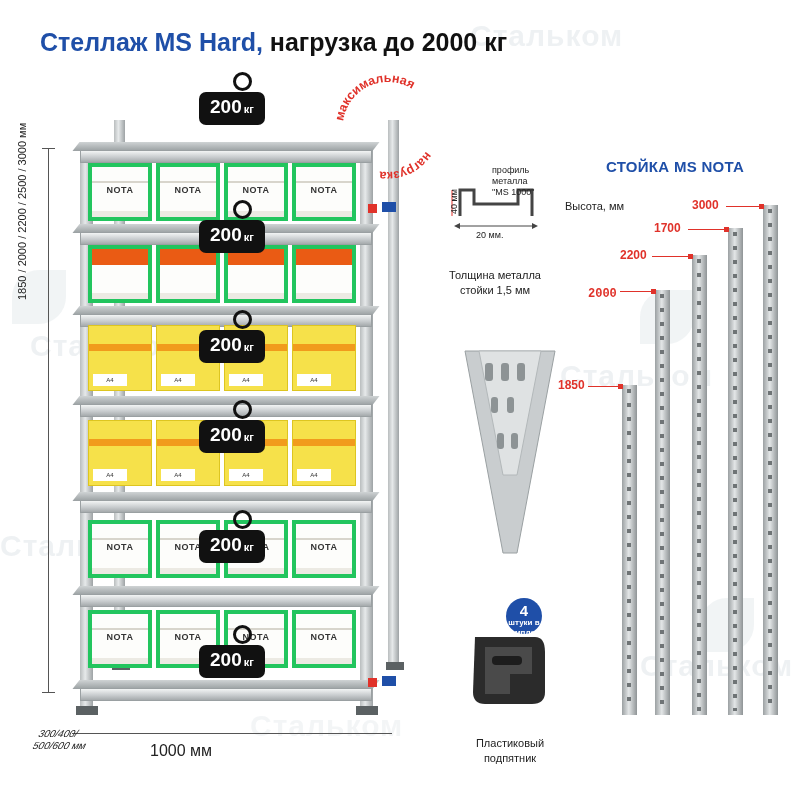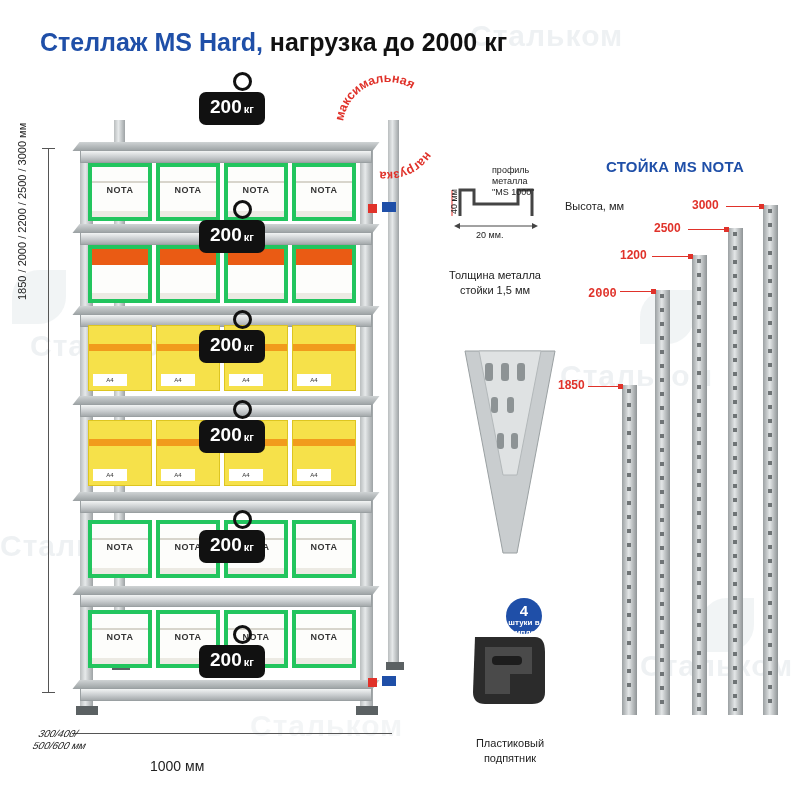--- a/index.html
+++ b/index.html
@@ -106,21 +106,21 @@
   #stamp .ring .k{font-size:10px;}
   
   #dimv{position:absolute;left:40px;top:148px;height:545px;width:16px;}
   #dimv .ln{position:absolute;left:8px;top:0;bottom:0;width:1px;background:#555;}
   #dimv .tick{position:absolute;left:2px;width:13px;height:1px;background:#555;}
   #dimvlabel{
     position:absolute;left:16px;top:300px;transform:rotate(-90deg);
     transform-origin:left top;font-size:11px;color:#222;white-space:nowrap;
   }
   #dimwidth{
-    position:absolute;left:150px;top:742px;font-size:14px;color:#222;margin-top:16px;
+    position:absolute;left:150px;top:742px;font-size:16px;color:#222;
   }
   #dimwline{position:absolute;left:72px;top:733px;width:320px;height:1px;background:#555;}
   #dimdepth{
     position:absolute;left:36px;top:728px;font-size:10px;color:#222;line-height:12px;
     transform:skewX(-25deg);
   }
   
   #profile{position:absolute;left:440px;top:160px;width:112px;text-align:center;}
   #profile .pn{font-size:9px;color:#222;line-height:11px;}
   #profilecap{position:absolute;left:430px;top:268px;width:130px;text-align:center;font-size:11px;color:#222;line-height:15px;}
@@ -433,28 +433,28 @@
     </div>
   <div class="pdot" style="left:51px;top:94px;"></div>
   <div class="pline" style="left:20px;top:96px;width:34px;"></div>
   <div class="plabel" style="left:-12px;top:92px;font-family:Liberation Mono, monospace;">2000</div>
 
   <div class="vpost" style="left:92px;height:460px;">
       <div class="holes"></div>
     </div>
   <div class="pdot" style="left:88px;top:59px;"></div>
   <div class="pline" style="left:52px;top:61px;width:38px;"></div>
-  <div class="plabel" style="left:20px;top:53px;">1200</div>
+  <div class="plabel" style="left:20px;top:53px;">2200</div>
 
   <div class="vpost" style="left:128px;height:487px;">
       <div class="holes"></div>
     </div>
   <div class="pdot" style="left:124px;top:32px;"></div>
   <div class="pline" style="left:88px;top:34px;width:38px;"></div>
-  <div class="plabel" style="left:54px;top:26px;">2500</div>
+  <div class="plabel" style="left:54px;top:26px;">1700</div>
 
   <div class="vpost" style="left:163px;height:510px;">
       <div class="holes"></div>
     </div>
   <div class="pdot" style="left:159px;top:9px;"></div>
   <div class="pline" style="left:126px;top:11px;width:36px;"></div>
   <div class="plabel" style="left:92px;top:3px;">3000</div>
 </div>
 
 </body></html>

